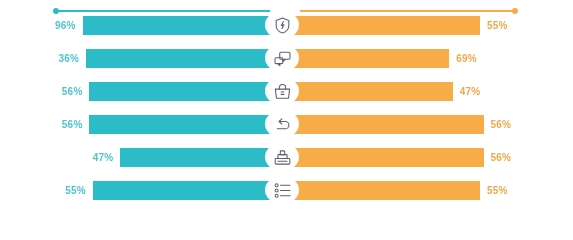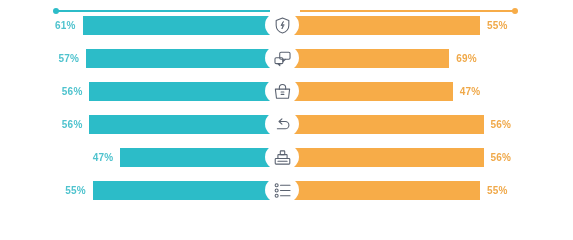--- a/index.html
+++ b/index.html
@@ -106,37 +106,37 @@
 
   <div class="axis axis-left"></div>
   <div class="axis axis-right"></div>
   <div class="axis-dot axis-dot-left"></div>
   <div class="axis-dot axis-dot-right"></div>
 
   <div id="rows">
       <div class="row" style="top: 14px;">
         <div class="bar-left-wrap">
           <div class="bar bar-left" style="width: 198.36px;"></div>
-          <span class="val val-left">61%</span>
+          <span class="val val-left">96%</span>
         </div>
         <div class="bar-right-wrap">
           <div class="bar bar-right" style="width: 188.1px;"></div>
           <span class="val val-right">55%</span>
         </div>
         <div class="icon-cell">
           <svg viewBox="0 0 24 24">
             <path d="M12 2.5 20 5.6v6.1c0 4.6-3.3 8.4-8 9.8-4.7-1.4-8-5.2-8-9.8V5.6z"></path>
             <path d="M12.9 7.3 10.1 12h2.5l-1.3 4.3L14.1 11h-2.4z" stroke-width="1.1"></path>
           </svg>
         </div>
       </div>
       <div class="row" style="top: 47px;">
         <div class="bar-left-wrap">
           <div class="bar bar-left" style="width: 194.94px;"></div>
-          <span class="val val-left">57%</span>
+          <span class="val val-left">36%</span>
         </div>
         <div class="bar-right-wrap">
           <div class="bar bar-right" style="width: 157.32px;"></div>
           <span class="val val-right">69%</span>
         </div>
         <div class="icon-cell">
           <svg viewBox="0 0 24 24">
             <rect x="8.5" y="4" width="13" height="9" rx="1.6"></rect>
             <path d="M12.5 13v3l3.2-3"></path>
             <rect x="2.5" y="11" width="10" height="7.5" rx="1.6"></rect>

